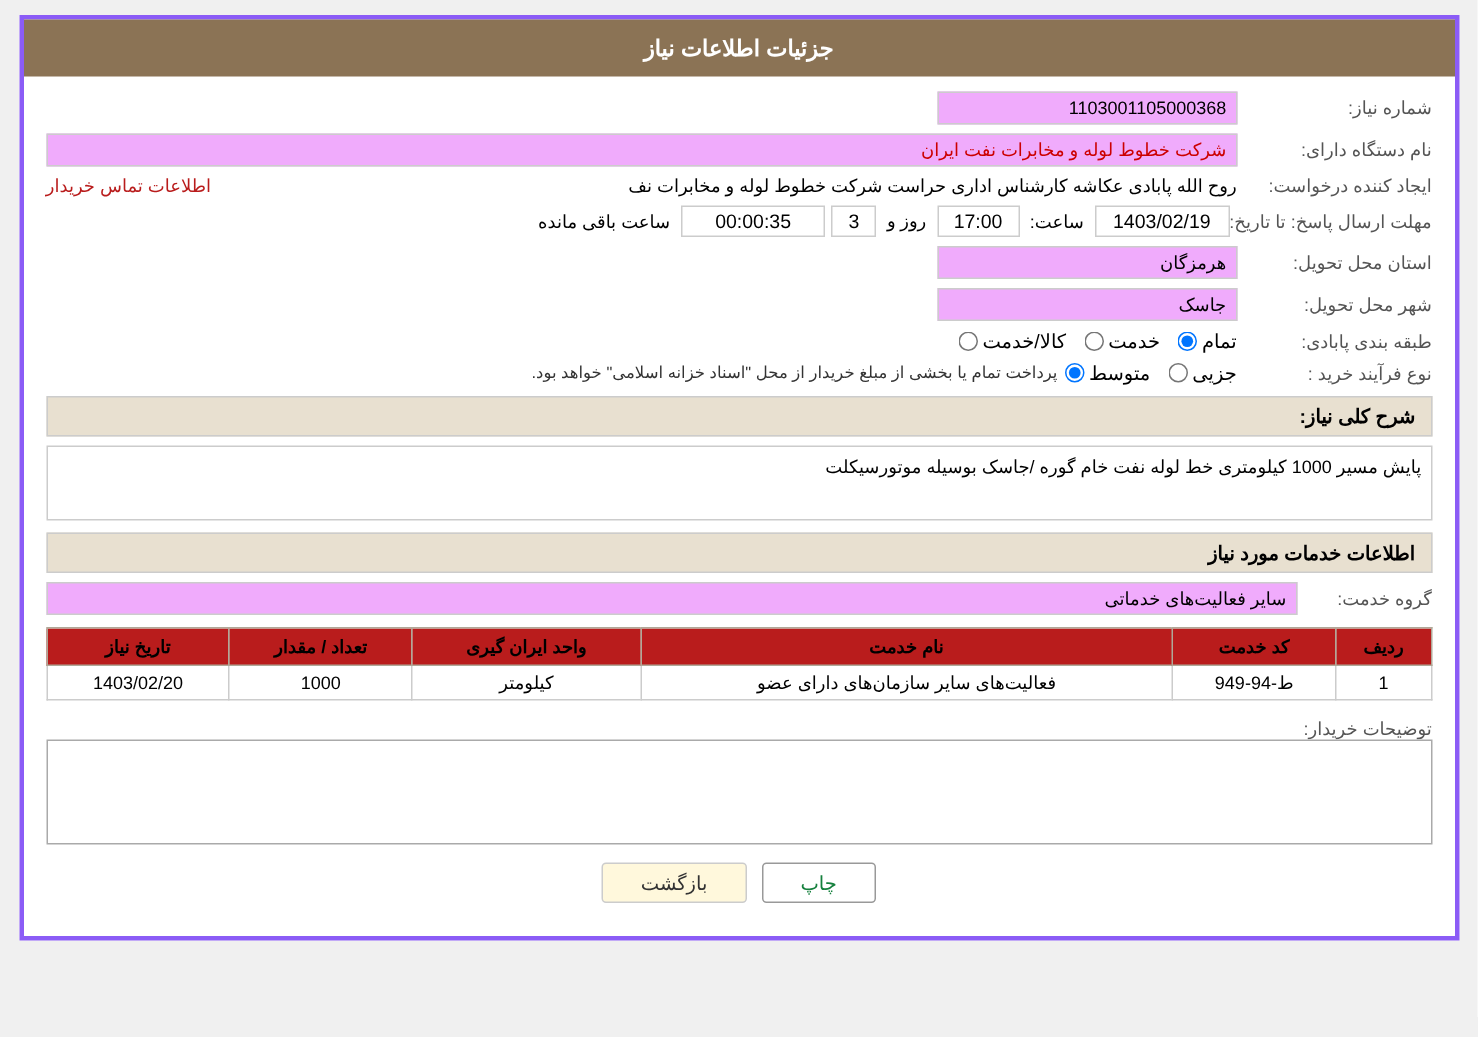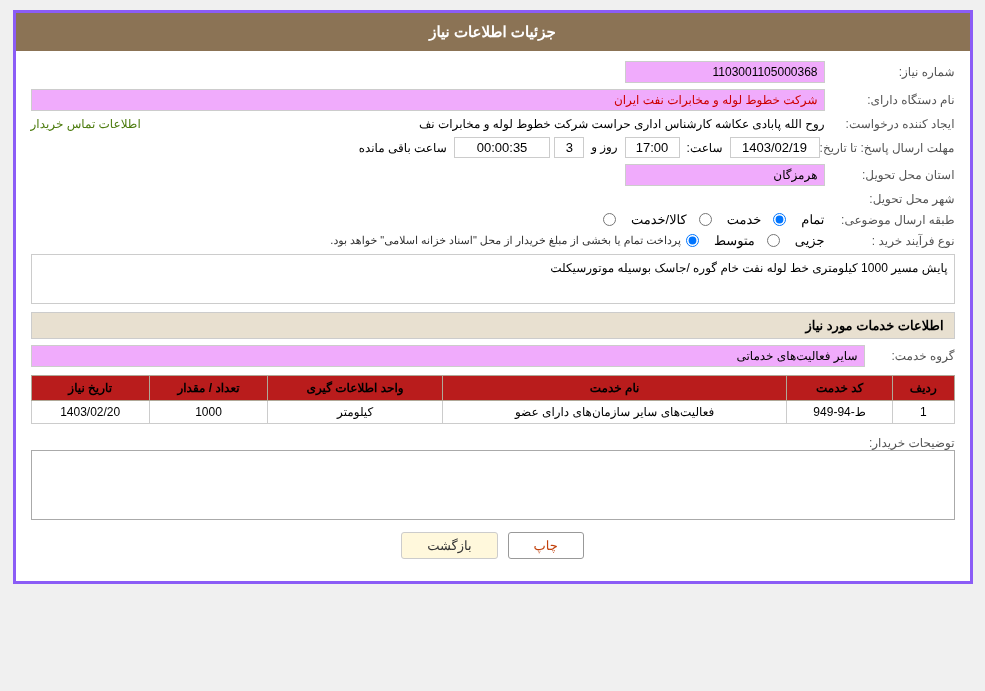--- a/index.html
+++ b/index.html
@@ -45,40 +45,40 @@
     }
     .value-box {
       border: 1px solid #ccc;
       background: #f0abfc;
       padding: 3px 6px;
       min-height: 22px;
       font-size: 12px;
       direction: rtl;
     }
     .shmare-niaz { width: 200px; }
-    .blue-link { color: #4d7c0f; cursor: pointer; }
+    .blue-link { color: #b91c1c; cursor: pointer; }
     .date-time-row {
       display: flex;
       align-items: center;
       gap: 4px;
     }
     .date-box { border: 1px solid #ccc; padding: 2px 5px; min-width: 90px; text-align: center; }
     .time-box { border: 1px solid #ccc; padding: 2px 5px; min-width: 55px; text-align: center; }
     .days-box { border: 1px solid #ccc; padding: 2px 5px; min-width: 30px; text-align: center; }
     .remain-box { border: 1px solid #ccc; padding: 2px 22px; min-width: 70px; text-align: center; }
     .radio-group {
       display: flex;
       align-items: center;
       gap: 12px;
       direction: rtl;
     }
     .radio-item {
       display: flex;
       align-items: center;
-      gap: 15px;
+      gap: 3px;
     }
     .radio-item input[type="radio"] { margin: 0; }
     .section-title {
       background: #e8e0d0;
       border: 1px solid #ccc;
       padding: 5px 10px;
       font-weight: bold;
       font-size: 13px;
       margin: 8px 0 6px 0;
       text-align: right;
@@ -120,21 +120,21 @@
     }
     .btn {
       padding: 5px 25px;
       font-size: 13px;
       cursor: pointer;
       border: 1px solid #999;
       border-radius: 3px;
     }
     .btn-print {
       background: #fff;
-      color: #c2410c;
+      color: #15803d;
     }
     .btn-back {
       background: #fff8dc;
       color: #333;
       border: 1px solid #ccc;
     }
     .process-note {
       font-size: 11px;
       color: #333;
       margin-right: 5px;
@@ -188,24 +188,25 @@
       </div>
     </div>
 
     <div class="form-row">
       <span class="label">استان محل تحویل:</span>
       <span class="value-box" style="min-width:200px;">هرمزگان</span>
     </div>
 
     <div class="form-row">
       <span class="label">شهر محل تحویل:</span>
-    </div>
-
-    <div class="form-row">
-      <span class="label">طبقه ارسال موضوعی:</span>
+      <span class="value-box" style="min-width:200px;">جاسک</span>
+    </div>
+
+    <div class="form-row">
+      <span class="label">طبقه بندی پابادی:</span>
       <div class="radio-group">
         <label class="radio-item">
           <span>تمام</span>
           <input type="radio" name="tabagheh" checked="" style="">
         </label>
         <label class="radio-item">
           <span>خدمت</span>
           <input type="radio" name="tabagheh" style="">
         </label>
         <label class="radio-item">
@@ -223,37 +224,38 @@
           <input type="radio" name="farayand" style="">
         </label>
         <label class="radio-item">
           <span>متوسط</span>
           <input type="radio" name="farayand" checked="" style="">
         </label>
       </div>
       <span class="process-note">پرداخت تمام یا بخشی از مبلغ خریدار از محل "اسناد خزانه اسلامی" خواهد بود.</span>
     </div>
 
+    <div class="section-title">شرح کلی نیاز:</div>
     <div style="border:1px solid #ccc; background:#fff; min-height:50px; padding:6px; font-size:12px; direction:rtl; text-align:right; margin-bottom:6px;">پایش مسیر 1000 کیلومتری خط لوله نفت خام گوره /جاسک بوسیله موتورسیکلت</div>
 
     <div class="section-title-service">اطلاعات خدمات مورد نیاز</div>
 
     <div class="form-row">
       <span class="label grouh-label">گروه خدمت:</span>
       <span class="value-box grouh-value" style="flex:1; text-align:right;">سایر فعالیت‌های خدماتی</span>
     </div>
 
     <div class="table-section">
       <table>
         <thead>
           <tr>
             <th>ردیف</th>
             <th>کد خدمت</th>
             <th>نام خدمت</th>
-            <th>واحد اطلاعات گیری</th>
+            <th>واحد ایران گیری</th>
             <th>تعداد / مقدار</th>
             <th>تاریخ نیاز</th>
           </tr>
         </thead>
         <tbody id="table-body">
           <tr>
             <td>1</td>
             <td>ط-94-949</td>
             <td>فعالیت‌های سایر سازمان‌های دارای عضو</td>
             <td>کیلومتر</td>

